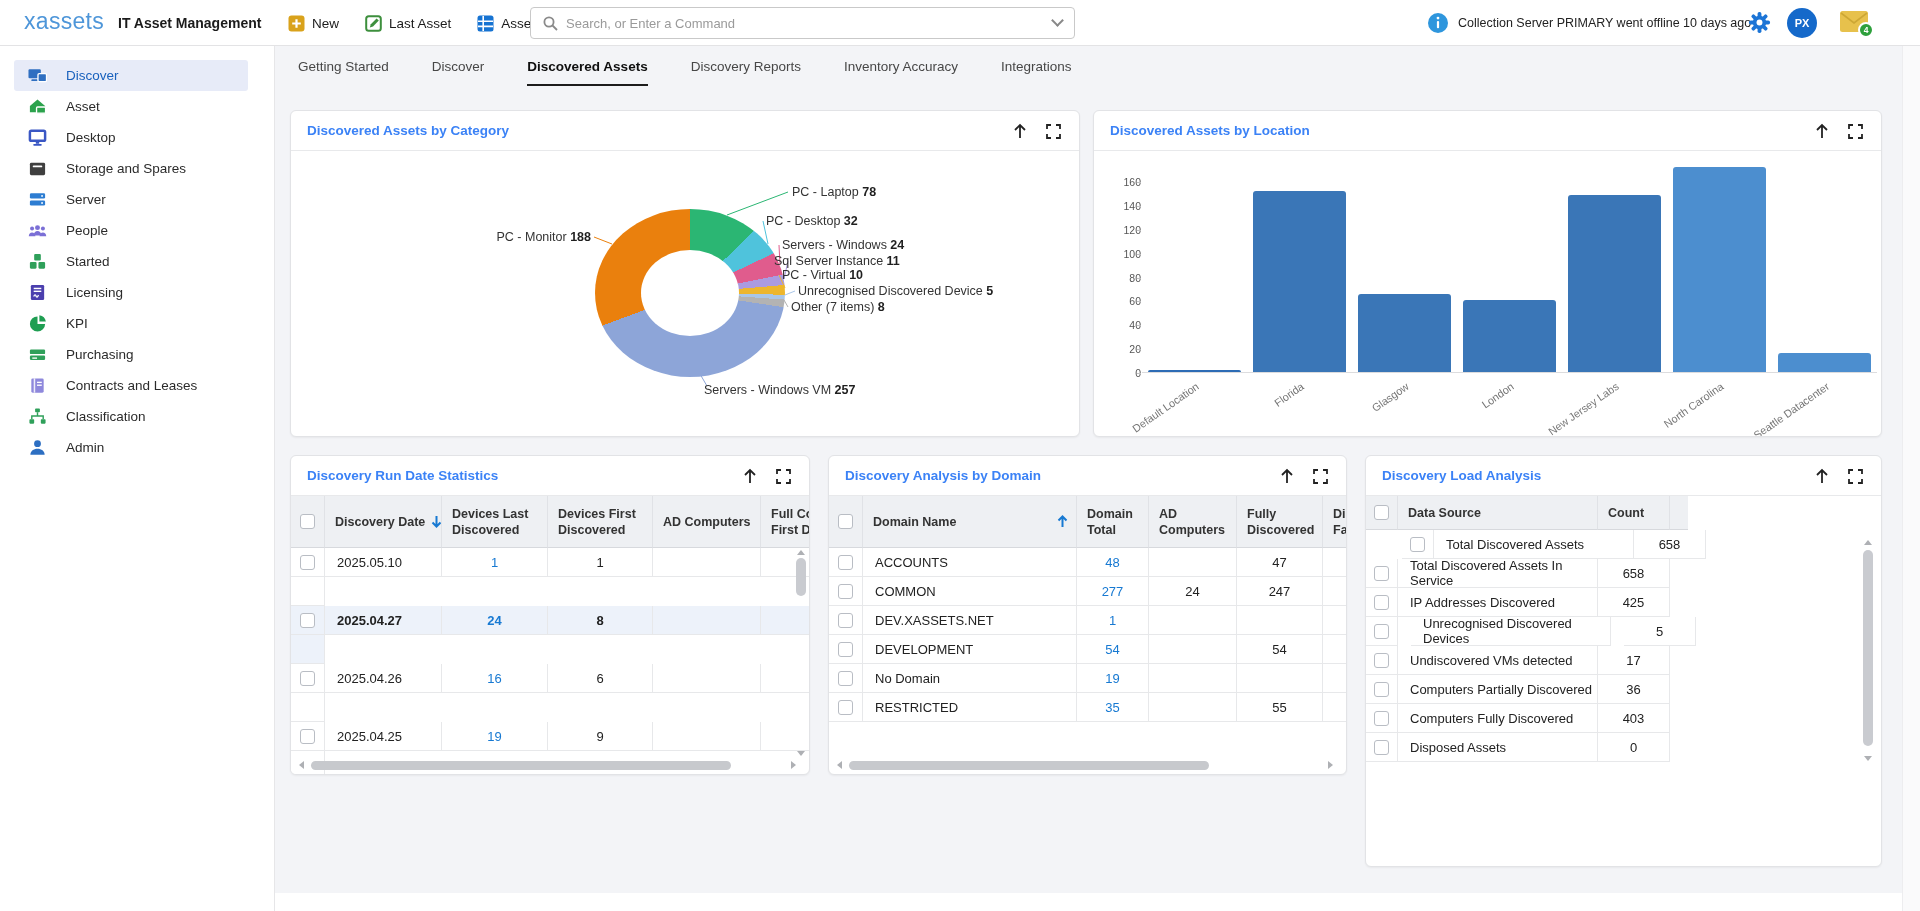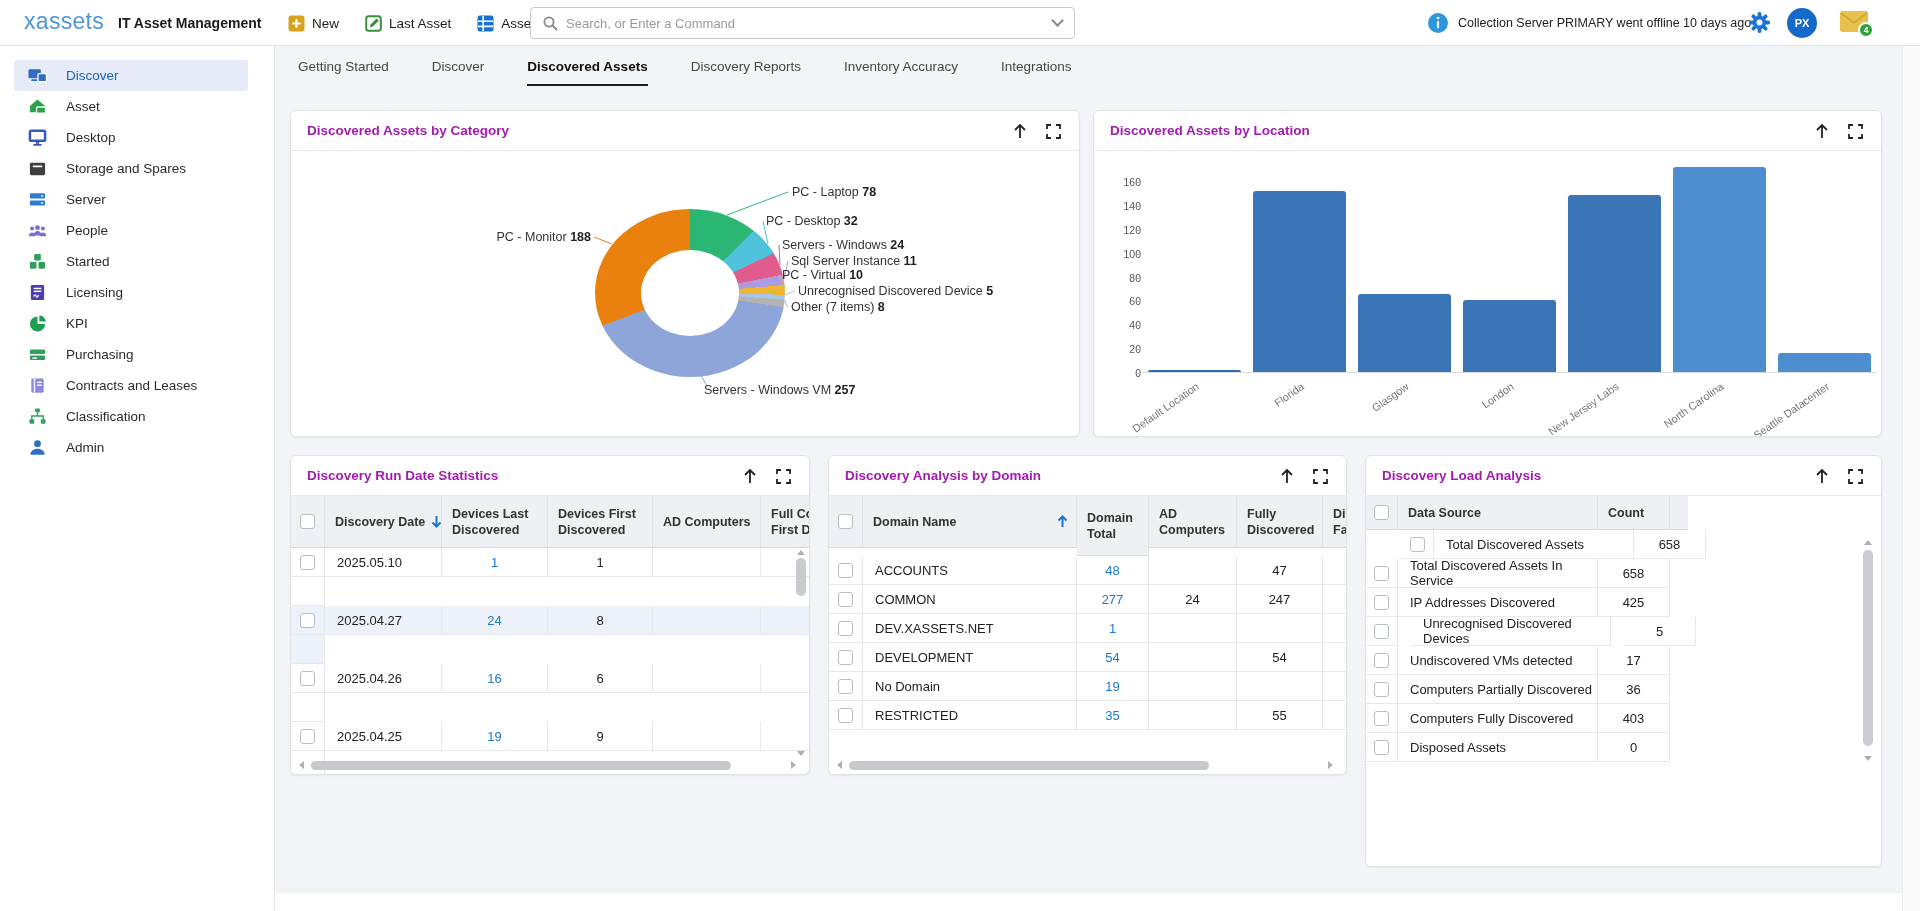--- a/index.html
+++ b/index.html
@@ -35,21 +35,21 @@
   .content { position:absolute; top:46px; left:275px; right:0; bottom:0; background:#f3f4f7; }
   .page-scrollstrip { position:absolute; top:0; right:0; width:18px; bottom:0; background:#fafafb; border-left:1px solid #ededef; }
   .bottom-strip { position:absolute; left:0; right:18px; bottom:0; height:18px; background:#fff; }
   .tabs { position:absolute; left:23px; top:13px; display:flex; gap:43px; }
   .tab { font-size:13.5px; color:#474747; padding-bottom:10px; cursor:pointer; white-space:nowrap; }
   .tab.active { color:#0f0f0f; font-weight:700; border-bottom:2px solid #1c1c1c; }
 
   
   .panel { position:absolute; background:#fff; border:1px solid #e2e3e6; border-radius:6px; box-shadow:0 1px 2px rgba(0,0,0,.05); overflow:hidden; }
   .panel-head { height:40px; border-bottom:1px solid #e8e9eb; display:flex; align-items:center; padding:0 16px; position:relative; }
-  .panel-title { font-size:13.5px; font-weight:700; color:#a21caf; }
+  .panel-title { font-size:13.5px; font-weight:700; color:#3b82f6; }
   .ph-up { position:absolute; right:52px; top:12px; cursor:pointer; }
   .ph-expand { position:absolute; right:18px; top:13px; cursor:pointer; }
   .panel-body { position:relative; overflow:hidden; }
   #panel-category { left:15px;  top:64px;  width:790px; height:327px; }
   #panel-location { left:818px; top:64px;  width:789px; height:327px; }
   #panel-run      { left:15px;  top:409px; width:520px; height:320px; }
   #panel-domain   { left:553px; top:409px; width:519px; height:320px; }
   #panel-load     { left:1090px;top:409px; width:517px; height:412px; }
   #panel-category .panel-body, #panel-location .panel-body { height:285px; }
   #panel-run .panel-body, #panel-domain .panel-body, #panel-load .panel-body { height:278px; }
@@ -67,21 +67,21 @@
   .ytick { position:absolute; font-size:10.5px; color:#555; width:30px; text-align:right; left:17px; }
   .ytickmark { position:absolute; width:4px; height:1px; background:#c0c0c2; left:43px; }
   .xlabel { position:absolute; font-size:10.8px; color:#767676; white-space:nowrap; transform:rotate(-35deg); transform-origin:100% 0; }
 
   
   .trow { display:grid; }
   .cell { border-right:1px solid #e7e8ea; border-bottom:1px solid #e7e8ea; display:flex; align-items:center; justify-content:center; font-size:13px; color:#222; height:29px; background:#fff; overflow:hidden; }
   .cell.left { justify-content:flex-start; padding-left:12px; }
   .cell.link { color:#1779d2; cursor:pointer; }
   .cell.cbc { border-right:1px solid #e7e8ea; }
-  .trow.hl .cell { background:#edf2fa; }
+  .trow.hl .cell { background:#edf2fa;font-weight:bold; }
   .hcell { background:#eef0f3; border-right:1px solid #e0e2e6; border-bottom:1px solid #d7d9dd; font-size:12.5px; font-weight:700; color:#333; display:flex; flex-direction:column; justify-content:center; padding:0 8px 0 10px; gap:2px; cursor:pointer; overflow:hidden; }
   .hcell .hline { display:flex; align-items:center; gap:6px; white-space:nowrap; }
   .hcell.cbh { align-items:center; padding:0; }
   .cb { width:15px; height:15px; border:1.5px solid #b9bdc4; border-radius:3px; background:#fff; cursor:pointer; flex:none; }
   .vthumb { position:absolute; background:#c9cbd0; border-radius:6px; width:10px; cursor:pointer; }
   .hthumb { position:absolute; background:#c7c9cd; border-radius:5px; height:9px; cursor:pointer; }
   .tri { width:0; height:0; position:absolute; }
 </style>
 </head>
 <body>
@@ -331,21 +331,21 @@
           <line x1="493" y1="128" x2="497" y2="110" stroke="#ab9be0" stroke-width="1"></line>
           <line x1="494" y1="137" x2="488" y2="124" stroke="#edb62e" stroke-width="1"></line>
           <line x1="494" y1="144" x2="504" y2="140" stroke="#a9c6e8" stroke-width="1"></line>
           <line x1="493" y1="149" x2="497" y2="156" stroke="#b3b3b3" stroke-width="1"></line>
           <line x1="409" y1="223" x2="416" y2="235" stroke="#8da5d8" stroke-width="1"></line>
           <line x1="321" y1="93" x2="303" y2="86" stroke="#ea800d" stroke-width="1"></line>
         </svg>
         <div class="dlabel" style="left: 501px; top: 34px;"><span>PC - Laptop </span><b>78</b></div>
         <div class="dlabel" style="left: 475px; top: 63px;"><span>PC - Desktop </span><b>32</b></div>
         <div class="dlabel" style="left: 491px; top: 87px;"><span>Servers - Windows </span><b>24</b></div>
-        <div class="dlabel" style="left: 500px; top: 103px;"><span>Sql Server Instance </span><b>11</b></div>
+        <div class="dlabel" style="left: 483px; top: 103px;"><span>Sql Server Instance </span><b>11</b></div>
         <div class="dlabel" style="left: 491px; top: 117px;"><span>PC - Virtual </span><b>10</b></div>
         <div class="dlabel" style="left: 507px; top: 133px;"><span>Unrecognised Discovered Device </span><b>5</b></div>
         <div class="dlabel" style="left: 500px; top: 149px;"><span>Other (7 items) </span><b>8</b></div>
         <div class="dlabel" style="left: 413px; top: 232px;"><span>Servers - Windows VM </span><b>257</b></div>
         <div class="dlabel" style="right: 488px; top: 79px;"><span>PC - Monitor </span><b>188</b></div>
       </div>
   </div>
 
   <div class="panel" id="panel-location">
     <div class="panel-head">
@@ -533,21 +533,21 @@
           <div class="hcell" style="height: 52px;">
             <div class="hline" style="justify-content: space-between; width: 100%;">
               <span>Domain Name</span>
               <span>
                 <svg width="11" height="13" viewBox="0 0 11 13" fill="none" stroke="#1779d2" stroke-width="2">
                   <path d="M5.5 12V2M1.5 5.5l4-4 4 4"></path>
                 </svg>
               </span>
             </div>
           </div>
-          <div class="hcell" style="height: 60px;">
+          <div class="hcell" style="height: 52px;">
             <div class="hline">
               <span>Domain</span>
             </div>
             <div class="hline">
               <span>Total</span>
             </div>
           </div>
           <div class="hcell" style="height: 52px;">
             <div class="hline">
               <span>AD</span>

